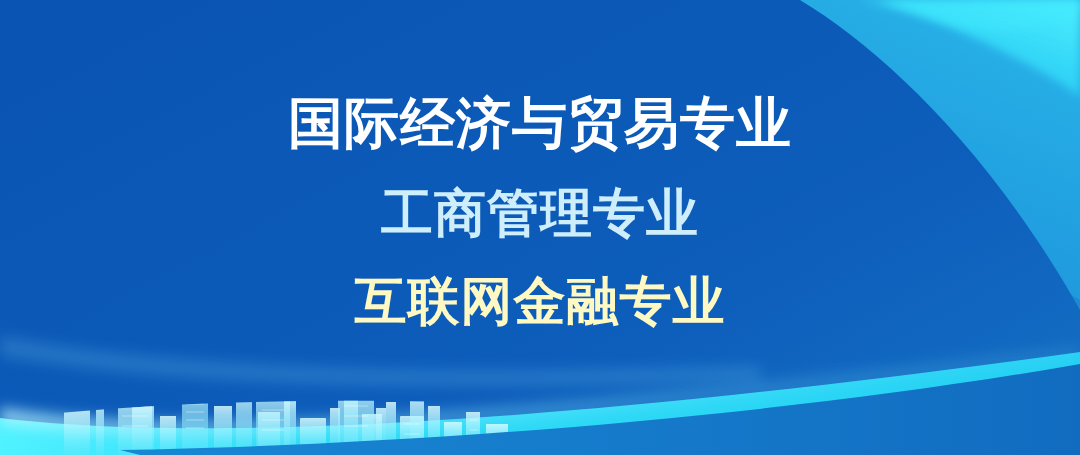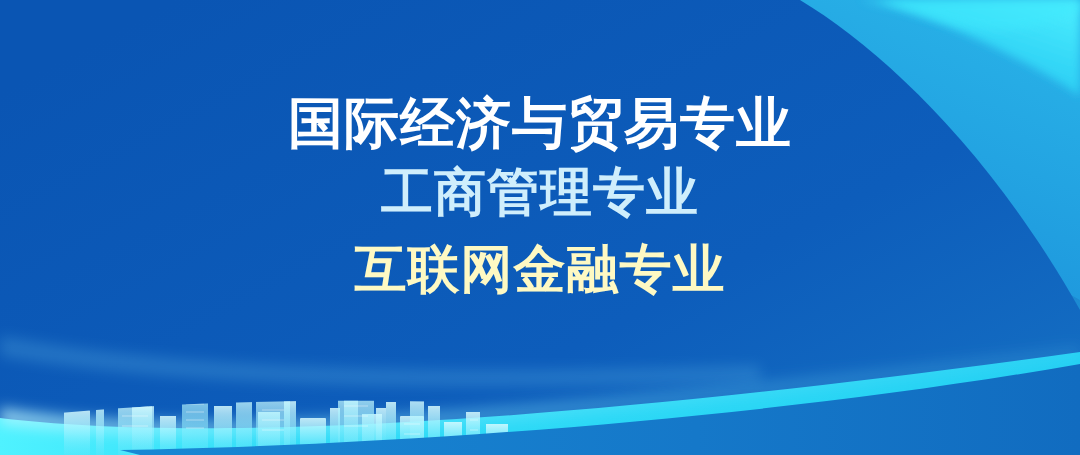--- a/index.html
+++ b/index.html
@@ -28,38 +28,38 @@
     top: 0;
     width: 1080px;
     height: 455px;
     display: flex;
     flex-direction: column;
     align-items: center;
     justify-content: flex-start;
     padding-top: 96px;
     box-sizing: border-box;
     z-index: 5;
+    gap: 16px;
   }
   .title-line {
     font-weight: bold;
     letter-spacing: 1px;
     line-height: 1.0;
     white-space: nowrap;
     text-align: center;
   }
   #title-line-1 {
     font-size: 55px;
     color: #ffffff;
     margin-bottom: 20px;
   }
   #title-line-2 {
     font-size: 52px;
     color: #cfeefc;
     margin-bottom: 20px;
-    font-family: Liberation Mono, monospace;
   }
   #title-line-3 {
     font-size: 52px;
     color: #77e3fa;
   }
 </style>
 </head>
 <body>
 
 <div id="banner">

